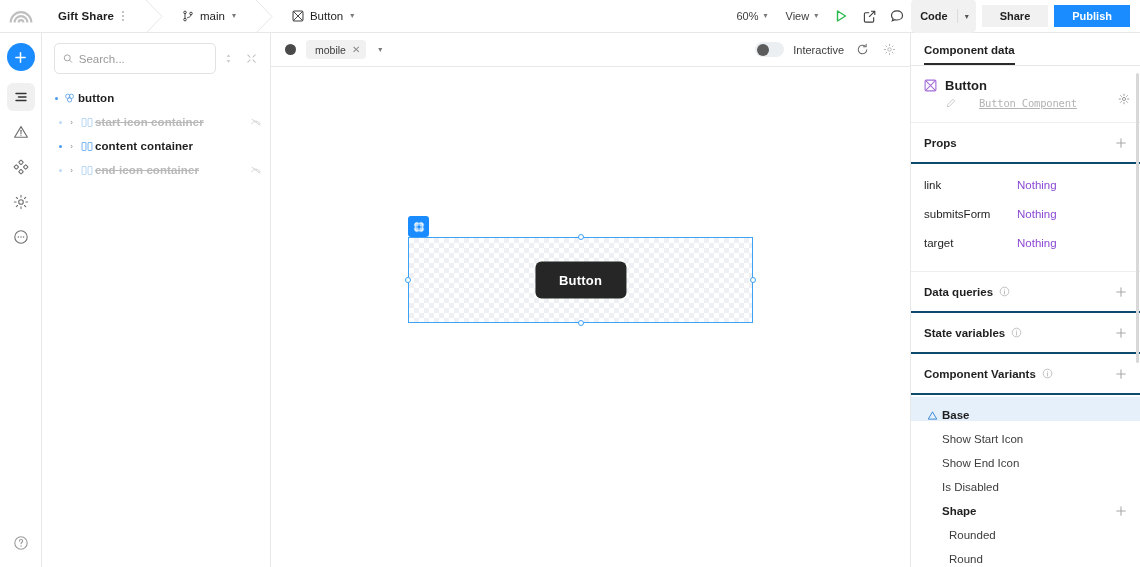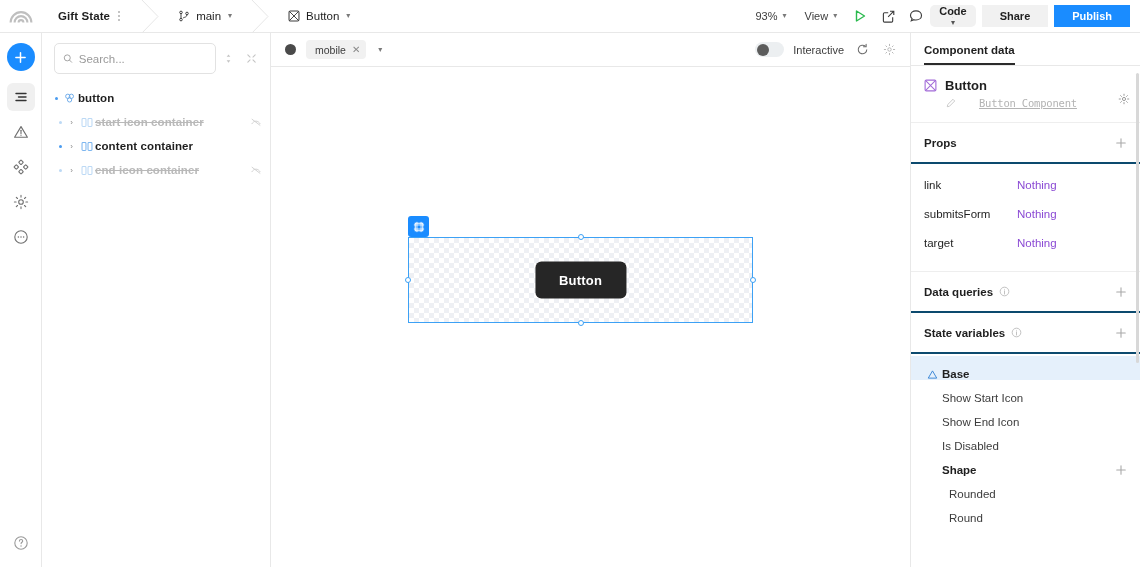--- a/index.html
+++ b/index.html
@@ -44,21 +44,21 @@
     font-size: 11px; color: #3c3c3c; padding: 0 9px; height: 33px; cursor: pointer;
   }
   .icon-btn {
     width: 28px; height: 24px; display: flex; align-items: center; justify-content: center; cursor: pointer;
   }
   .btn {
     height: 22px; border-radius: 0; display: flex; align-items: center;
     font-size: 11px; font-weight: 700; padding: 0 18px; cursor: pointer; white-space: nowrap;
   }
   .btn-grey { background: #f1f1f1; color: #1f1f1f; }
-  .btn-split { display: flex; align-items: center; background: #f1f1f1; border-radius: 5px; height: 22px; margin-right: 6px; flex-direction: column; }
+  .btn-split { display: flex; align-items: center; background: #f1f1f1; border-radius: 5px; height: 34px; margin-right: 6px; }
   .btn-split .lbl { font-size: 11px; font-weight: 700; padding: 0 9px; }
   .btn-split .div { width: 1px; height: 14px; background: #dcdcdc; }
   .btn-split .cv { padding: 0 7px; font-size: 8px; color: #555; }
   .btn-blue { background: #1a8cff; color: #fff; margin-left: 6px; }
 
   
   .body { flex: 1; display: flex; min-height: 0; }
 
   
   .rail {
@@ -220,21 +220,21 @@
 
     <div class="logo-wrap">
       <svg width="24" height="14" viewBox="0 0 24 14">
         <path d="M1.6 13.5a10.4 10.4 0 0 1 20.8 0" fill="none" stroke="#bfbfbf" stroke-width="2.1"></path>
         <path d="M5.6 13.5a6.4 6.4 0 0 1 12.8 0" fill="none" stroke="#bfbfbf" stroke-width="2.1"></path>
         <path d="M9.6 13.5a2.4 2.4 0 0 1 4.8 0" fill="none" stroke="#bfbfbf" stroke-width="2.1"></path>
       </svg>
     </div>
 
     <div class="crumb">
-      <span class="crumb-title">Gift State</span>
+      <span class="crumb-title">Gift Share</span>
       <span class="dots-v">
           <i></i>
           <i></i>
           <i></i>
         </span>
     </div>
 
     <div class="sep">
       <svg width="26" height="33" viewBox="0 0 26 33">
           <path d="M4 -2 L22 16.5 L4 35" fill="none" stroke="#e6e6e6" stroke-width="1"></path>
@@ -262,21 +262,21 @@
       <svg width="12" height="12" viewBox="0 0 14 14">
         <rect x="1.2" y="1.2" width="11.6" height="11.6" rx="1.6" fill="none" stroke="#3c3c3c" stroke-width="1.2"></rect>
         <path d="M2 2 L12 12 M12 2 L2 12" stroke="#3c3c3c" stroke-width="1.1"></path>
       </svg>
       <span class="crumb-text">Button</span>
       <span class="chev">▾</span>
     </div>
 
     <div class="topbar-right">
       <div class="tb-item">
-        <span>93%</span>
+        <span>60%</span>
         <span class="chev">▾</span>
       </div>
       <div class="tb-item">
         <span>View</span>
         <span class="chev">▾</span>
       </div>
       <div class="icon-btn">
         <svg width="14" height="14" viewBox="0 0 14 14">
           <path d="M3.5 2 L11.5 7 L3.5 12 Z" fill="none" stroke="#2aba4e" stroke-width="1.4" stroke-linejoin="round"></path>
         </svg>
@@ -573,20 +573,35 @@
               <circle cx="7" cy="4.1" r=".62" fill="#b5b5b5"></circle>
             </svg>
           </span>
           <span class="plus">
             <svg width="12" height="12" viewBox="0 0 14 14">
               <path d="M7 2v10M2 7h10" stroke="#a8a8a8" stroke-width="1.25" stroke-linecap="round"></path>
             </svg>
           </span>
         </div>
 
+        <div class="sec">
+          <span class="sec-title">Component Variants</span>
+          <span class="info">
+            <svg width="11" height="11" viewBox="0 0 14 14">
+              <circle cx="7" cy="7" r="5.5" fill="none" stroke="#b5b5b5" stroke-width="1.05"></circle>
+              <path d="M7 6.2v4" stroke="#b5b5b5" stroke-width="1.05" stroke-linecap="round"></path>
+              <circle cx="7" cy="4.1" r=".62" fill="#b5b5b5"></circle>
+            </svg>
+          </span>
+          <span class="plus">
+            <svg width="12" height="12" viewBox="0 0 14 14">
+              <path d="M7 2v10M2 7h10" stroke="#a8a8a8" stroke-width="1.25" stroke-linecap="round"></path>
+            </svg>
+          </span>
+        </div>
 
         <div class="var-list">
           <div class="var-row selected">
             <span class="tri">
               <svg width="11" height="11" viewBox="0 0 14 14">
                 <path d="M7 2.4 L12.4 11.6 H1.6 Z" fill="none" stroke="#2f7fd4" stroke-width="1.15" stroke-linejoin="round"></path>
               </svg>
             </span>
             <span class="var-lbl">Base</span>
           </div>

